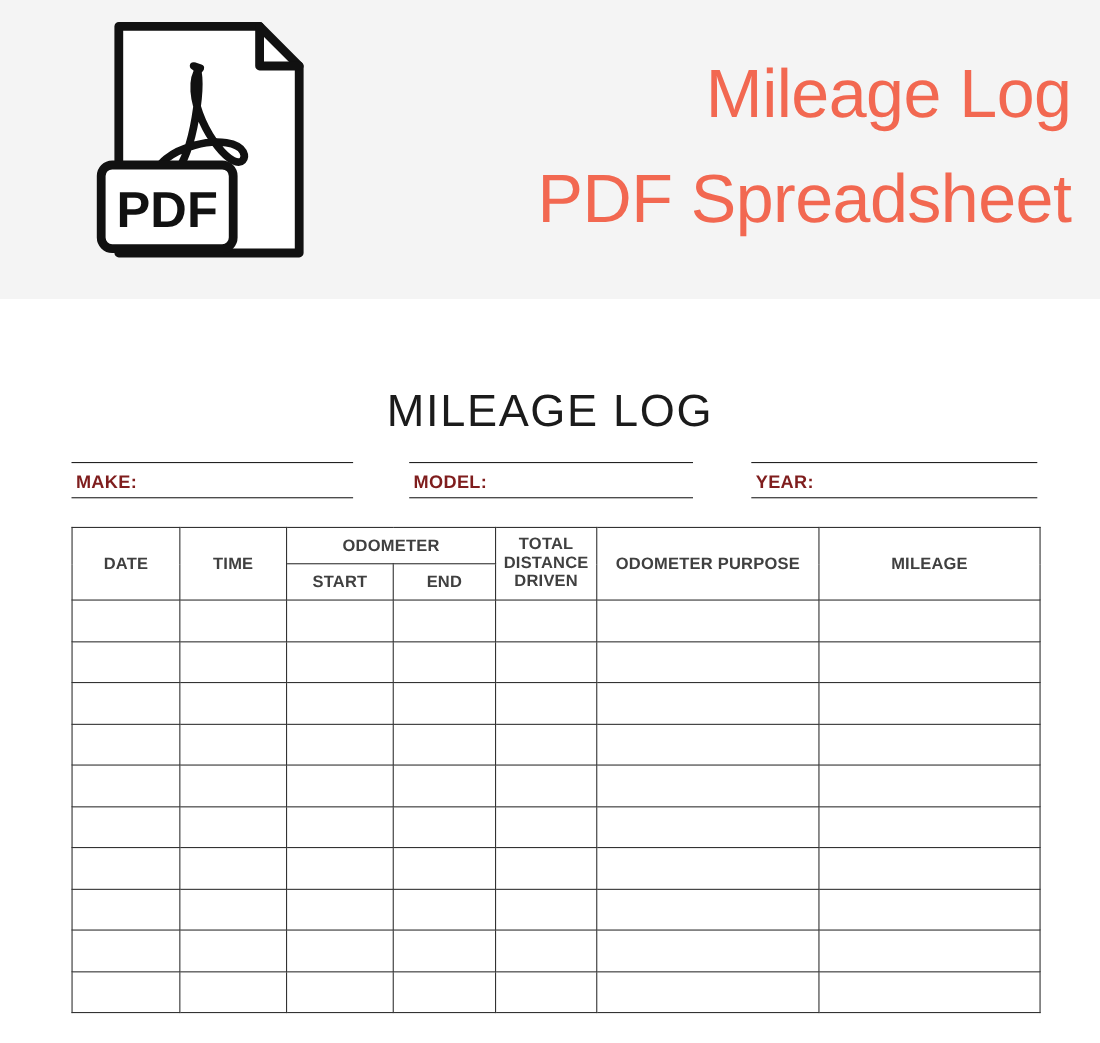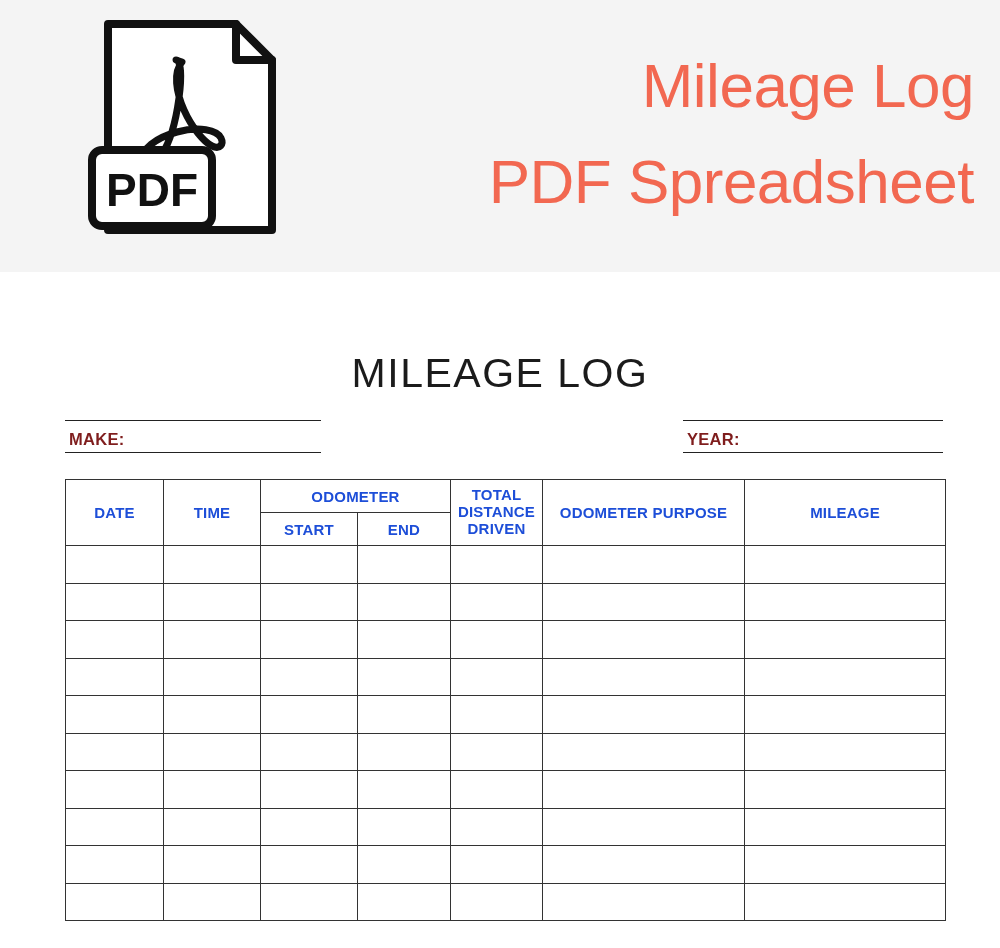--- a/index.html
+++ b/index.html
@@ -103,21 +103,21 @@
     table-layout: fixed;
   }
   .log-table th,
   .log-table td {
     border: 1.2px solid #333;
     box-sizing: border-box;
   }
   .log-table th {
     font-size: 15px;
     font-weight: bold;
-    color: #1d4ed8;
+    color: #404040;
     letter-spacing: 0.2px;
     padding: 0;
     vertical-align: middle;
     text-align: center;
   }
   .head-tall { height: 66px; }
   .head-top  { height: 33px; }
   .head-bot  { height: 33px; }
   .log-table td { height: 37.5px; }
 
@@ -157,20 +157,23 @@
 
 </div>
 
 <div class="sheet">
 
   <div class="doc-title">MILEAGE LOG</div>
 
   <div class="vehicle-fields">
     <div class="field field-make">
       <span>MAKE:</span>
+    </div>
+    <div class="field field-model">
+      <span>MODEL:</span>
     </div>
     <div class="field field-year">
       <span>YEAR:</span>
     </div>
   </div>
 
   <table class="log-table">
     <colgroup>
       <col class="col-date">
       <col class="col-time">

